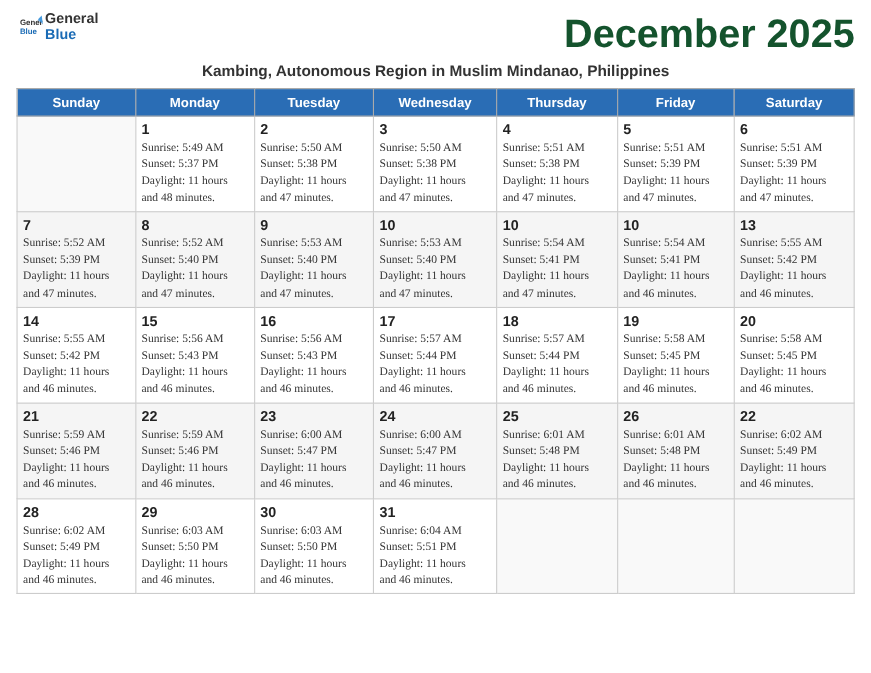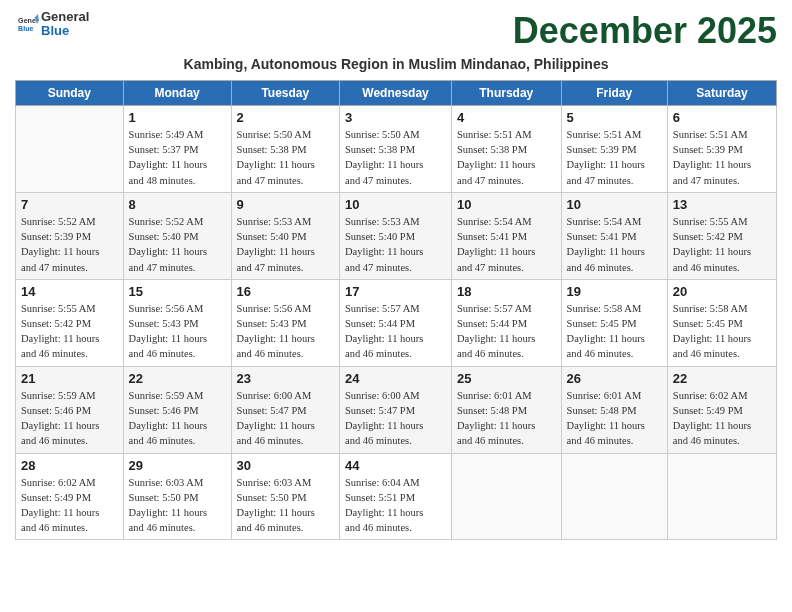--- a/index.html
+++ b/index.html
@@ -330,21 +330,21 @@
 and 46 minutes.</div>
         </td>
         <td>
           <span class="day-num">30</span>
           <div class="day-info" style="white-space: pre-line;">Sunrise: 6:03 AM
 Sunset: 5:50 PM
 Daylight: 11 hours
 and 46 minutes.</div>
         </td>
         <td>
-          <span class="day-num">44</span>
+          <span class="day-num">31</span>
           <div class="day-info" style="white-space: pre-line;">Sunrise: 6:04 AM
 Sunset: 5:51 PM
 Daylight: 11 hours
 and 46 minutes.</div>
         </td>
         <td class="empty-cell"></td>
         <td class="empty-cell"></td>
         <td class="empty-cell"></td>
       </tr>
     </tbody>

